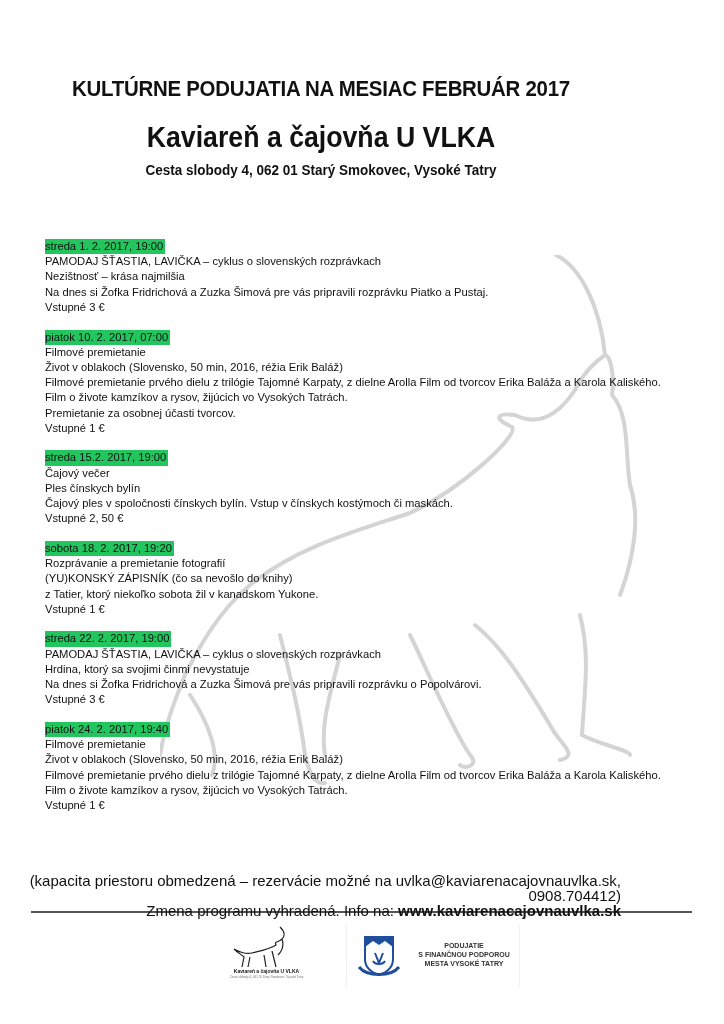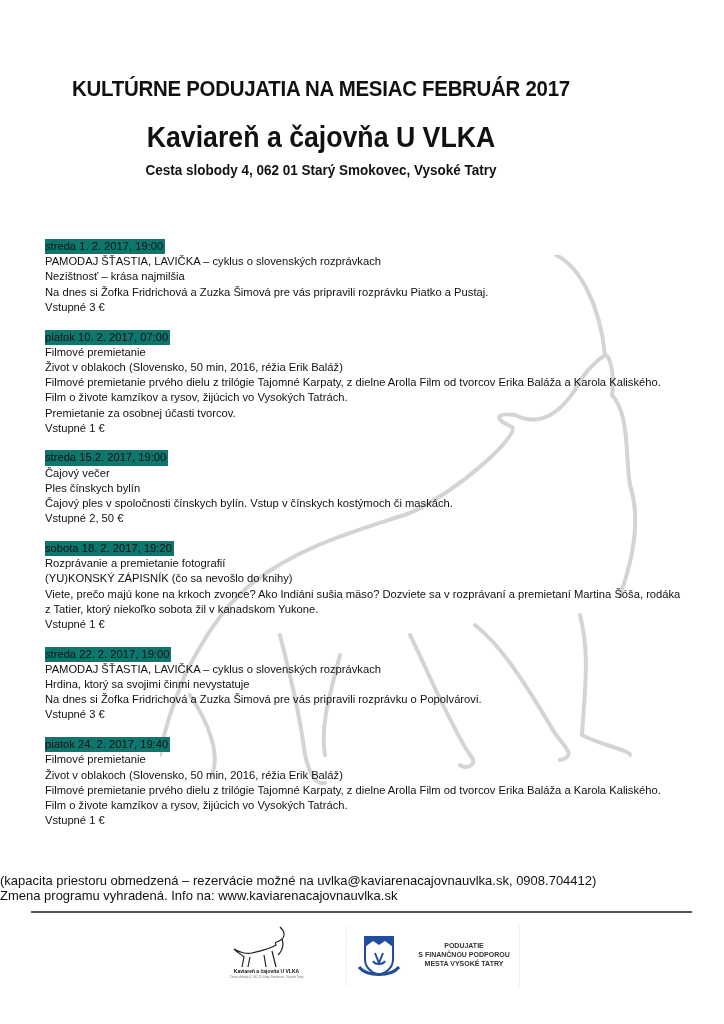--- a/index.html
+++ b/index.html
@@ -5,25 +5,25 @@
   html, body { margin: 0; padding: 0; background: #ffffff; }
   body { width: 724px; height: 1024px; position: relative; overflow: hidden;
          font-family: "Liberation Sans", "DejaVu Sans", sans-serif; color: #111; }
   .wolf-watermark { position: absolute; left: 160px; top: 255px; width: 560px; height: 540px; z-index: 0; }
   .header { position: absolute; top: 73px; left: 0; width: 642px; text-align: center; z-index: 1; }
   .header .kicker { font-weight: bold; font-size: 22px; letter-spacing: -0.3px; transform: scaleX(0.93); margin: 0; height: 32px; line-height: 32px; }
   .header .venue { font-weight: bold; font-size: 29px; margin-top: 14px; height: 36px; line-height: 36px; transform: scaleX(0.92); }
   .header .address { font-weight: bold; font-size: 14.5px; margin-top: 4px; height: 22px; line-height: 22px; transform: scaleX(0.93); }
   .events { position: absolute; top: 239px; left: 45px; z-index: 1; font-size: 11.2px; line-height: 15.2px; }
   .event { margin-bottom: 14.5px; }
-  .event .date { display: inline-block; background: #0f766e; padding: 0 2px 0 0; }
+  .event .date { display: inline-block; background: #22c55e; padding: 0 2px 0 0; }
   .event .line { display: block; white-space: nowrap; }
   .event .title b { font-weight: normal; }
-  .footer-note { position: absolute; top: 873px; left: 0; width: 621px; text-align: left; font-size: 13px; line-height: 15px; z-index: 1; }
-  .footer-note b { font-weight: normal; }
+  .footer-note { position: absolute; top: 873px; left: 0; width: 621px; text-align: right; font-size: 15px; line-height: 15px; z-index: 1; }
+  .footer-note b { font-weight: bold; }
   .rule { position: absolute; top: 911px; left: 31px; width: 661px; height: 2px; background: #555; }
   .logos { position: absolute; top: 925px; left: 224px; width: 296px; height: 68px; }
   .logo-vlka { position: absolute; left: 0; top: 0; width: 100px; height: 68px; }
   .logo-vlka .cap { position: absolute; left: 0; top: 43px; width: 85px; text-align: center; font-size: 5px; font-weight: bold; }
   .logo-vlka .sub { position: absolute; left: 0; top: 50px; width: 85px; text-align: center; font-size: 3px; color: #777; line-height: 4px; }
   .logo-city { position: absolute; left: 122px; top: 0; width: 172px; height: 62px; border-left: 1px solid #f0f0f0; border-right: 1px solid #f0f0f0; }
   .logo-city .crest { position: absolute; left: 10px; top: 8px; width: 44px; height: 46px; }
   .logo-city .txt { position: absolute; left: 62px; top: 16px; width: 110px; text-align: center; font-size: 7px; font-weight: bold; color: #333; line-height: 9px; }
 </style>
 </head>
@@ -64,21 +64,20 @@
     <span class="line">Čajový večer</span>
     <span class="line title"><b>Ples čínskych bylín</b><span></span></span>
     <span class="line">Čajový ples v spoločnosti čínskych bylín. Vstup v čínskych kostýmoch či maskách.</span>
     <span class="line">Vstupné 2, 50 €</span>
   </div>
 
   <div class="event">
     <span class="line"><span class="date">sobota 18. 2. 2017, 19:20</span></span>
     <span class="line">Rozprávanie a premietanie fotografií</span>
     <span class="line title"><b>(YU)KONSKÝ ZÁPISNÍK</b><span> (čo sa nevošlo do knihy)</span></span>
-    <span class="line">Viete, prečo majú kone na krkoch zvonce? Ako Indiáni sušia mäso? Dozviete sa v rozprávaní a premietaní Martina Šóša, rodáka</span>
     <span class="line">z Tatier, ktorý niekoľko sobota žil v kanadskom Yukone.</span>
     <span class="line">Vstupné 1 €</span>
   </div>
 
   <div class="event">
     <span class="line"><span class="date">streda 22. 2. 2017, 19:00</span></span>
     <span class="line">PAMODAJ ŠŤASTIA, LAVIČKA – cyklus o slovenských rozprávkach</span>
     <span class="line title"><b>Hrdina, ktorý sa svojimi činmi nevystatuje</b><span></span></span>
     <span class="line">Na dnes si Žofka Fridrichová a Zuzka Šimová pre vás pripravili rozprávku o Popolvárovi.</span>
     <span class="line">Vstupné 3 €</span>

